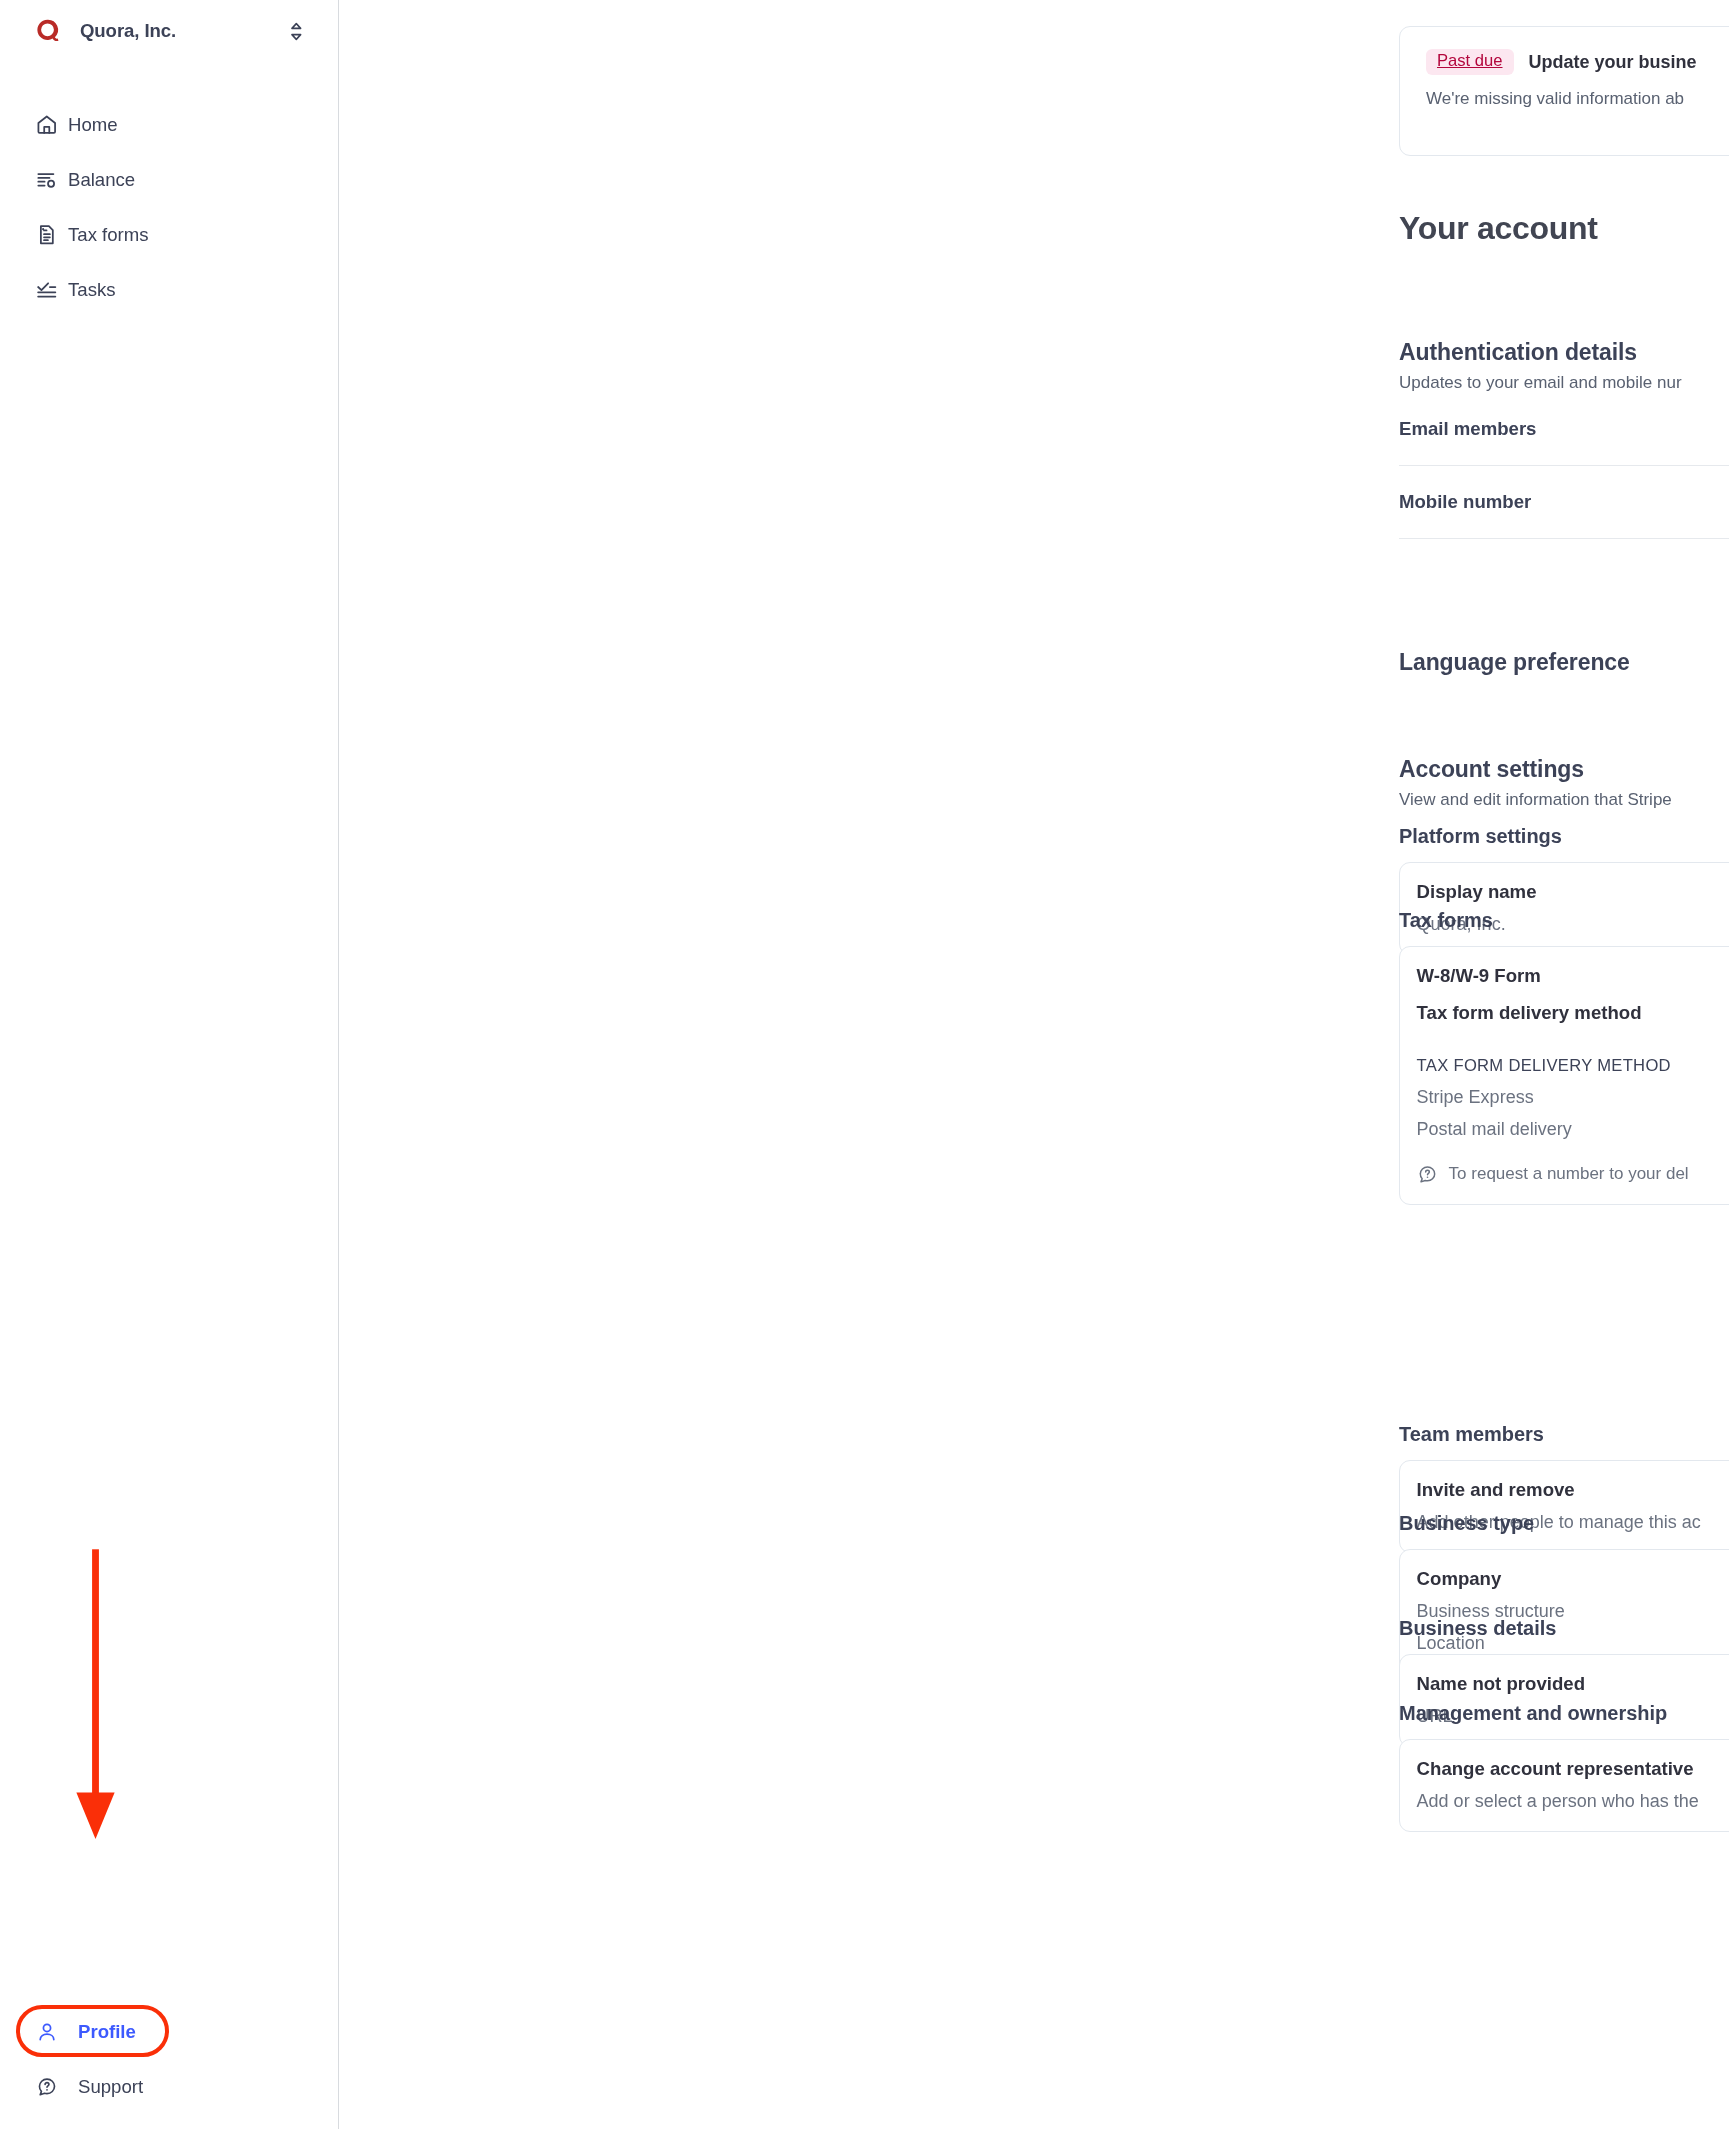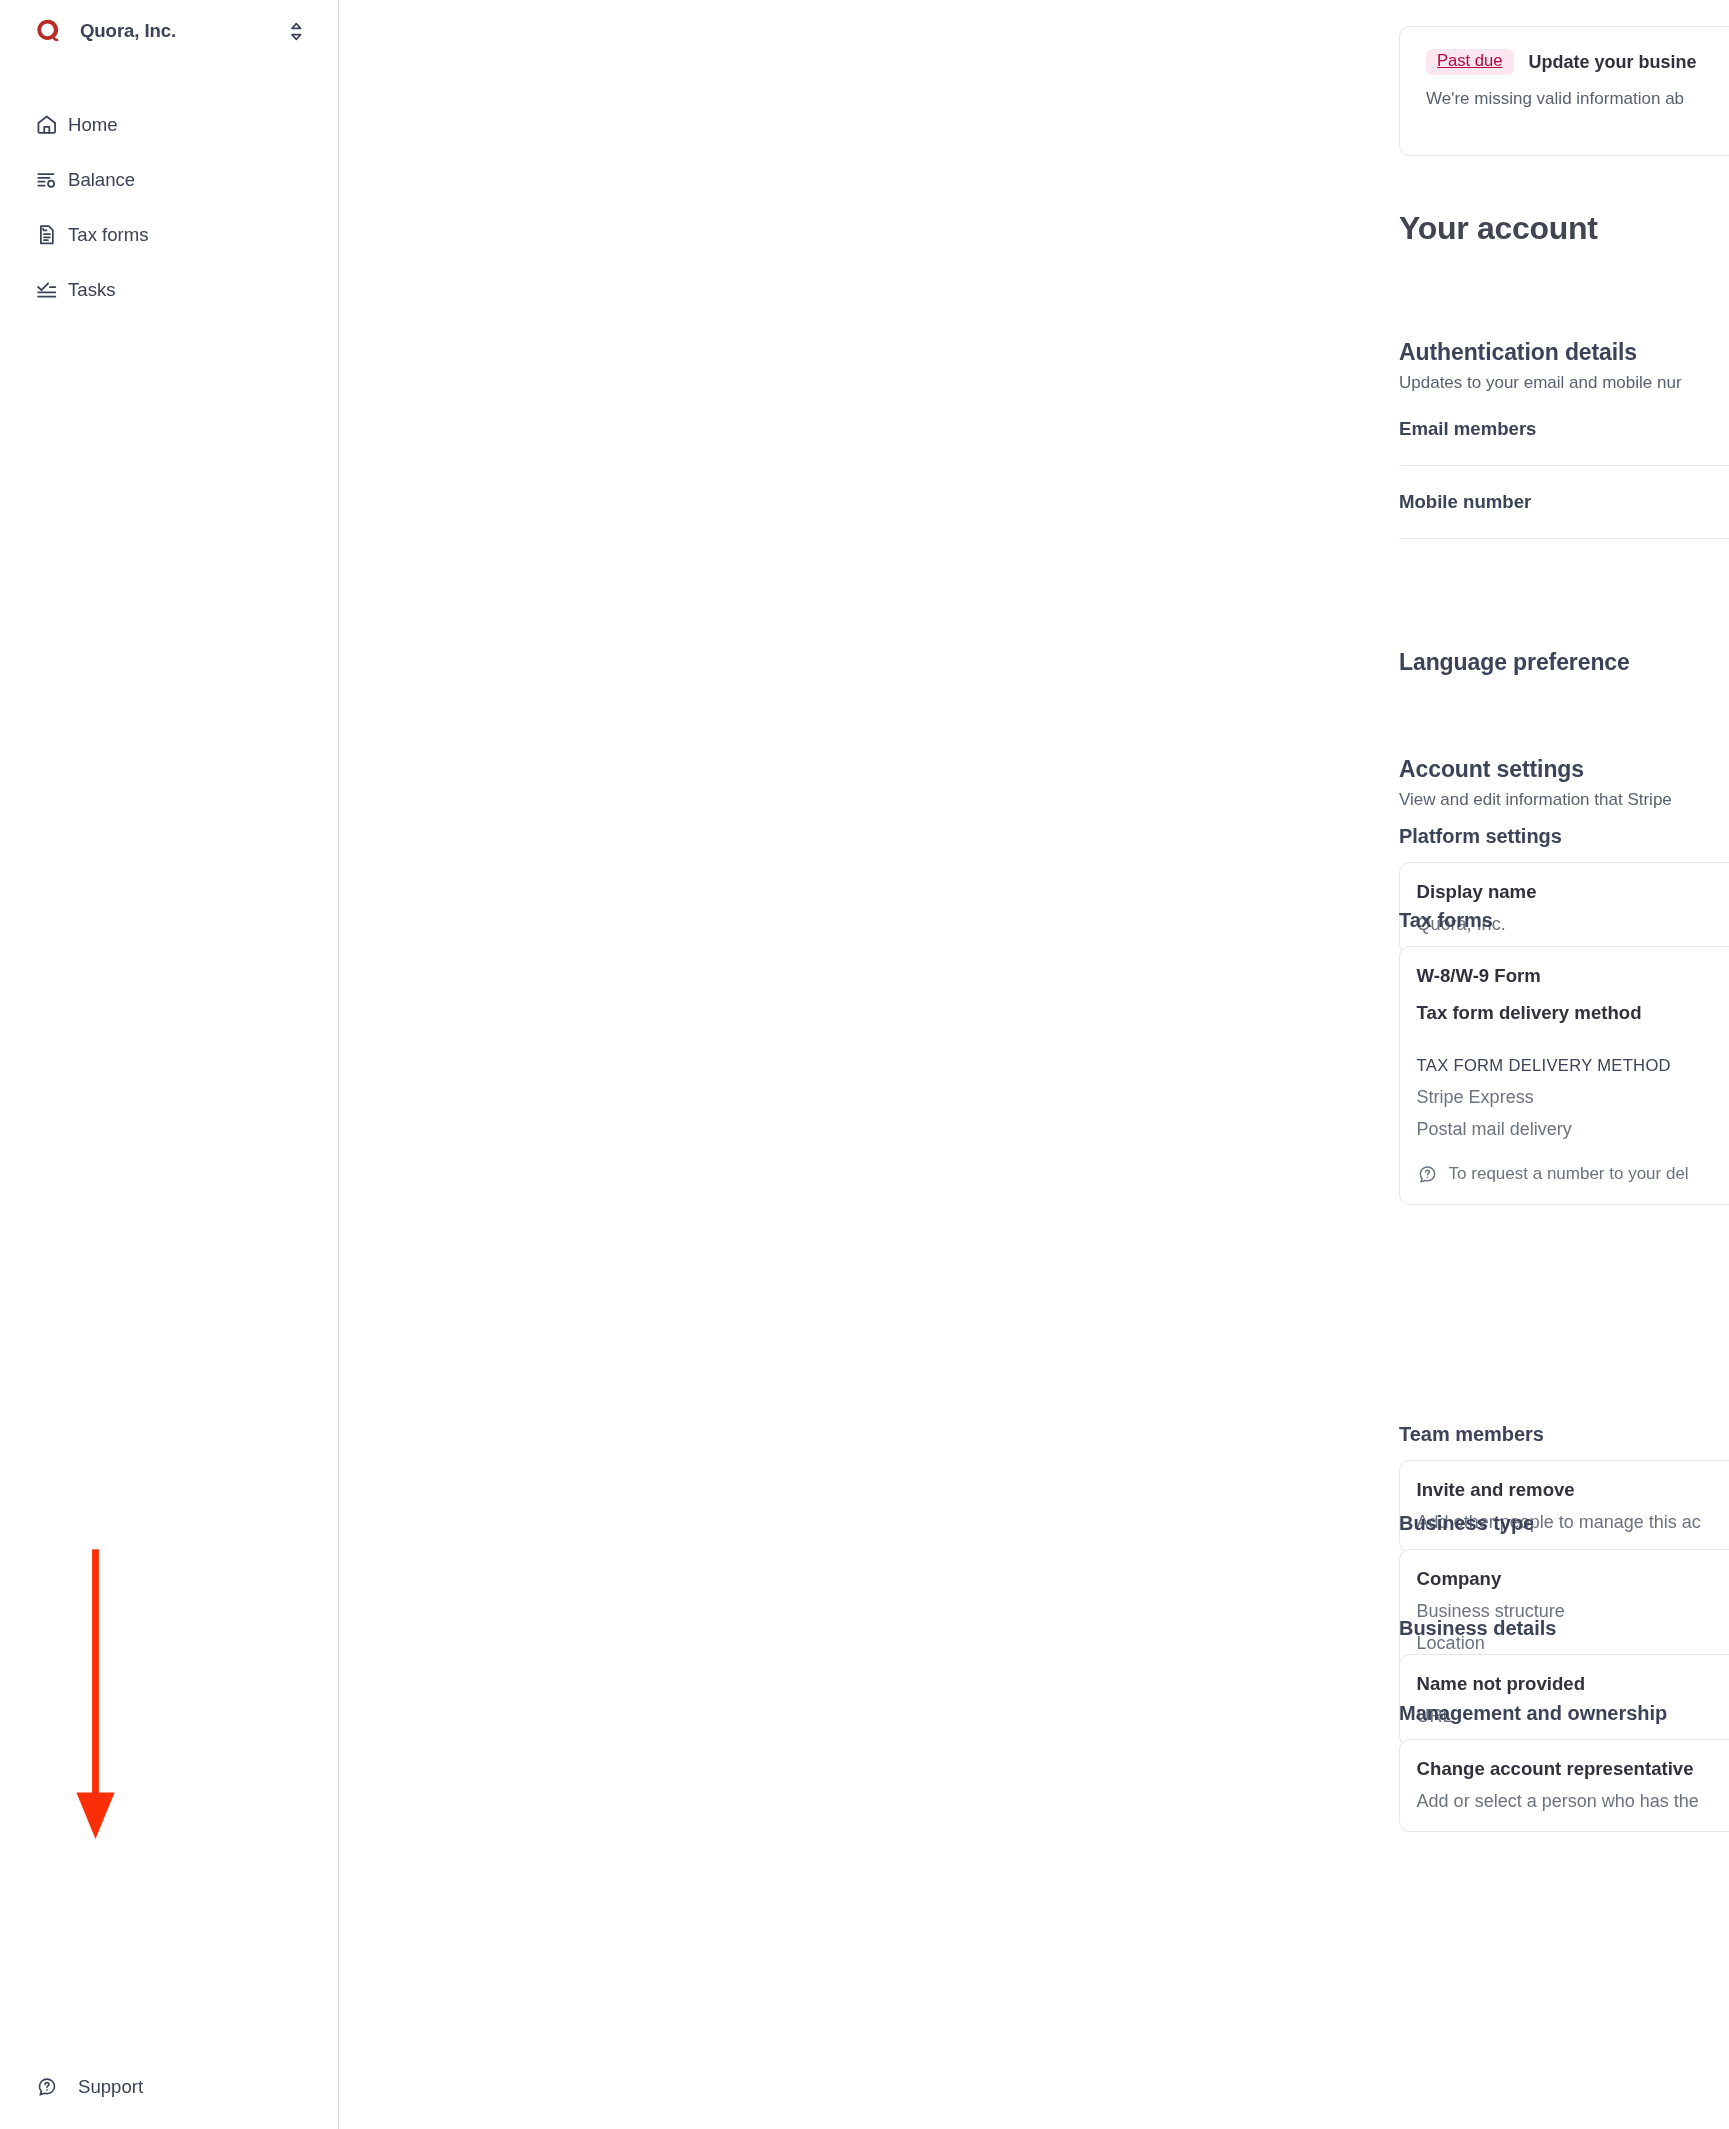--- a/index.html
+++ b/index.html
@@ -350,20 +350,30 @@
 
     <div class="arrow-annotation">
       <svg width="41" height="293" viewBox="0 0 60 425">
         <rect x="25" y="0" width="10" height="372" fill="#FA2F08"></rect>
         <path d="M30 424 L2 356 L58 356 Z" fill="#FA2F08"></path>
       </svg>
     </div>
 
     <div class="bottom-list">
 
+      <div class="bottom-item profile-item">
+        <span class="profile-ring"></span>
+        <span class="nav-icon">
+          <svg width="22" height="22" viewBox="0 0 24 24" fill="none" stroke="#3d5afe" stroke-width="1.9" stroke-linecap="round" stroke-linejoin="round">
+            <circle cx="12" cy="7.6" r="3.9"></circle>
+            <path d="M4.6 20.2c0-3.6 3.3-5.8 7.4-5.8s7.4 2.2 7.4 5.8"></path>
+          </svg>
+        </span>
+        <span class="nav-label">Profile</span>
+      </div>
 
       <div class="bottom-item">
         <span class="nav-icon">
           <svg width="22" height="22" viewBox="0 0 24 24" fill="none" stroke="#3c4257" stroke-width="1.8" stroke-linecap="round" stroke-linejoin="round">
             <path d="M20.2 11.3c0 4.4-3.7 7.9-8.2 7.9-.9 0-1.8-.14-2.6-.4L4.6 20.4l1.3-3.6a7.6 7.6 0 0 1-2.1-5.5c0-4.4 3.7-7.9 8.2-7.9s8.2 3.5 8.2 7.9z"></path>
             <path d="M9.9 9.2c0-1.2 1-2 2.1-2s2.1.8 2.1 2c0 1.5-2.1 1.6-2.1 3.1"></path>
             <circle cx="12" cy="15.1" r="0.95" fill="#3c4257" stroke="none"></circle>
           </svg>
         </span>
         <span class="nav-label">Support</span>

